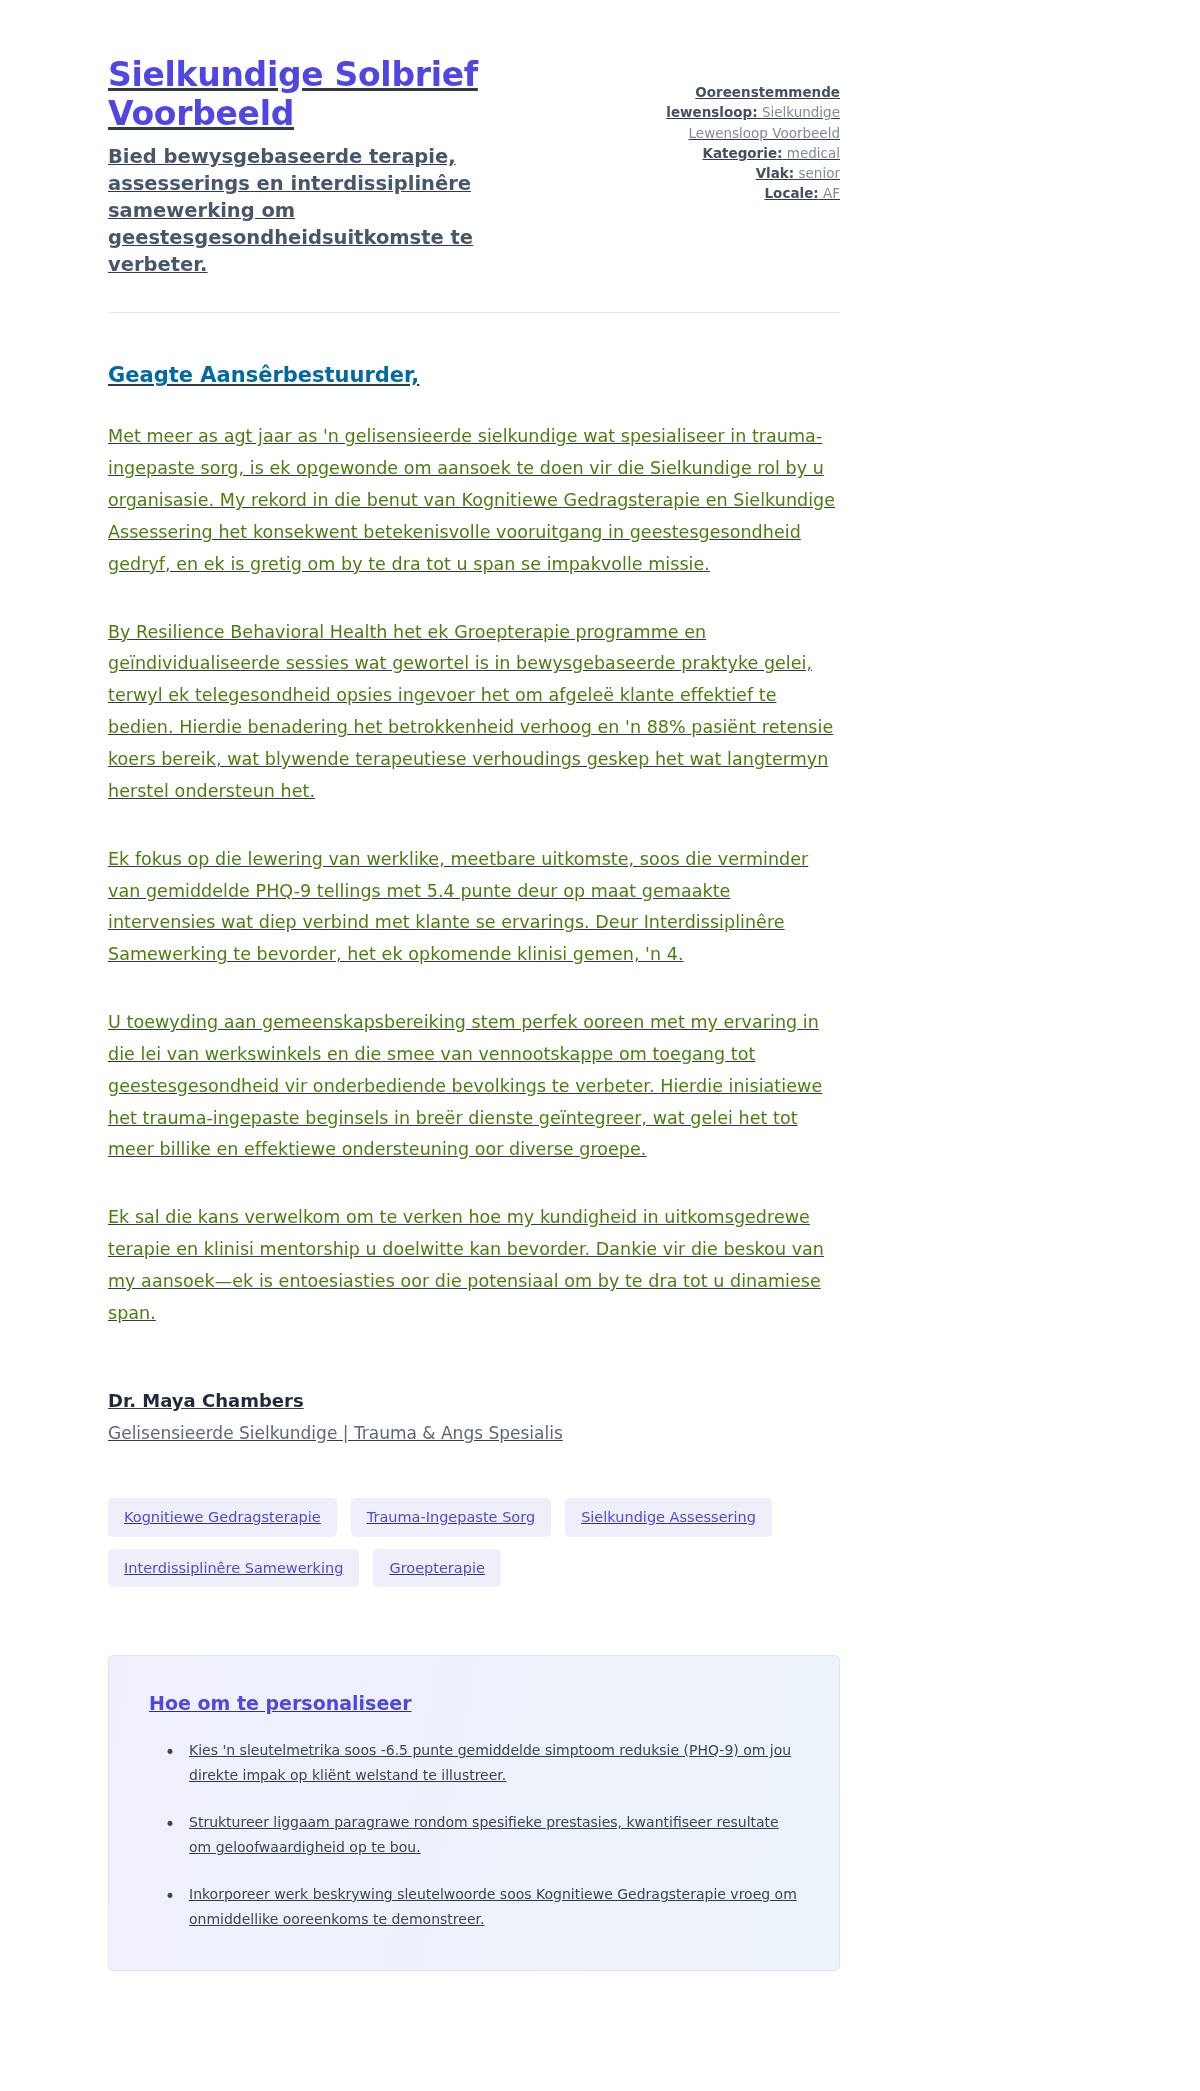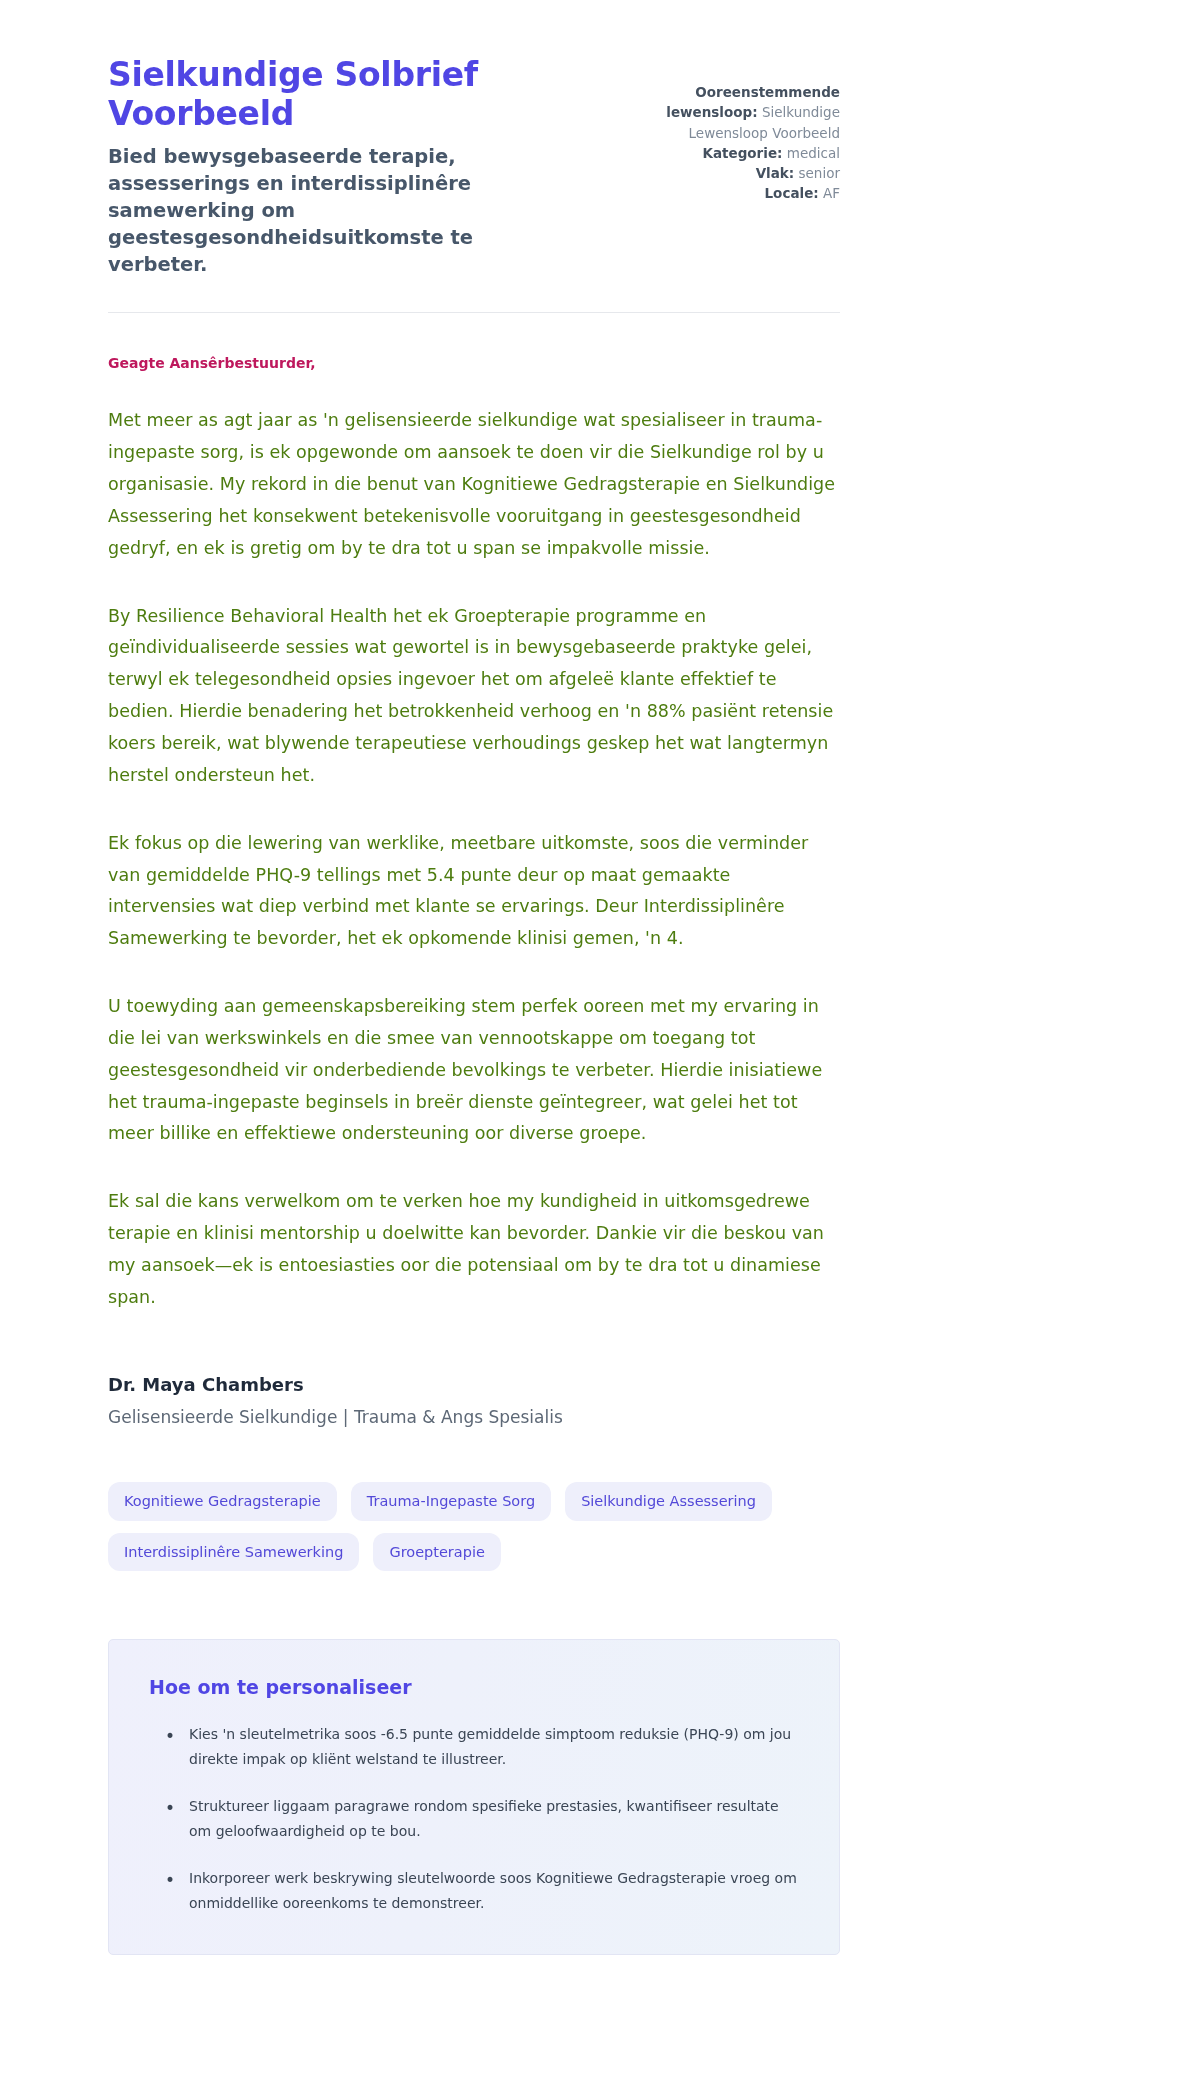--- a/index.html
+++ b/index.html
@@ -14,20 +14,21 @@
     font-family: "DejaVu Sans", "Liberation Sans", sans-serif;
     color: #2f3a4a;
     -webkit-font-smoothing: antialiased;
   }
   .page {
     width: 948px;
     min-height: 2091px;
     box-sizing: border-box;
     padding: 56px 108px 40px 108px;
     background: #ffffff;
+    text-decoration: underline;
   }
 
   
   .doc-header {
     display: flex;
     align-items: flex-start;
     justify-content: space-between;
     gap: 40px;
   }
   .header-left {
@@ -75,24 +76,24 @@
     background: #e6e8ec;
     margin: 34px 0 0 0;
     border: 0;
   }
 
   
   .letter {
     padding-top: 42px;
   }
   .salutation {
-    margin: 0 0 34px 0;
-    font-size: 14px;
-    font-weight: 700;
-    color: #be185d;
+    margin: 8px 0 34px 0;
+    font-size: 21px;
+    font-weight: 700;
+    color: #0369a1;
   }
   .para {
     margin: 0 0 36px 0;
     font-size: 17.5px;
     line-height: 1.82;
     color: #4d7c0f;
     letter-spacing: 0.05px;
   }
   .para:last-child { margin-bottom: 0; }
 
@@ -120,21 +121,21 @@
     flex-wrap: wrap;
     gap: 12px 14px;
     max-width: 790px;
   }
   .tag {
     background: #eeeffb;
     color: #5349d8;
     font-size: 14.5px;
     line-height: 1;
     padding: 12px 16px;
-    border-radius: 12px;
+    border-radius: 5px;
     white-space: nowrap;
   }
 
   
   .callout {
     margin-top: 68px;
     background: linear-gradient(100deg, #eff0fc 0%, #eef1fb 45%, #edf3fa 100%);
     border: 1px solid #e2e5f4;
     border-radius: 5px;
     padding: 36px 40px 38px 40px;

